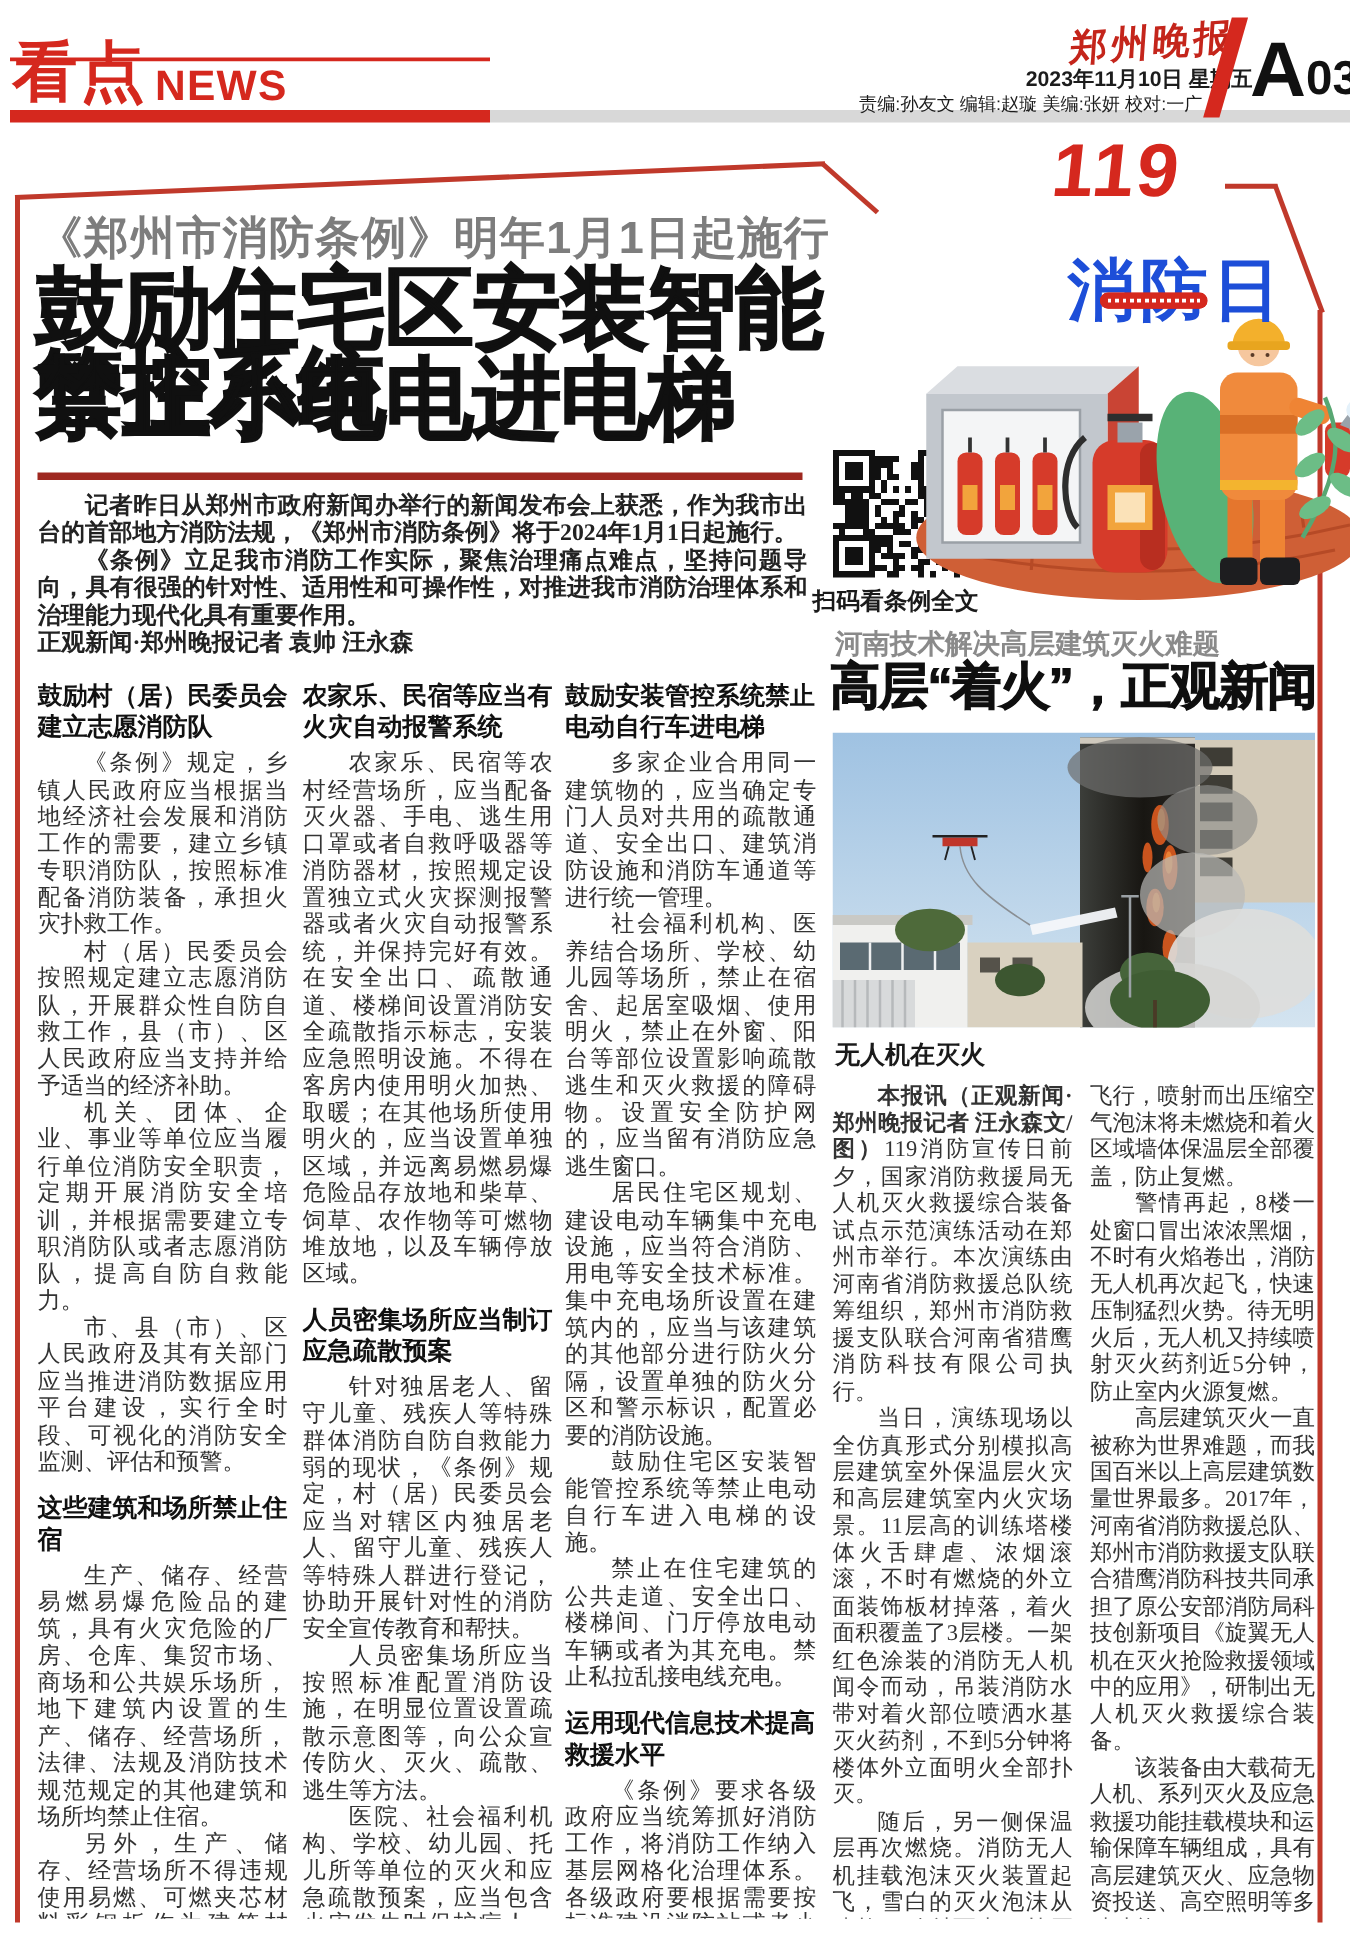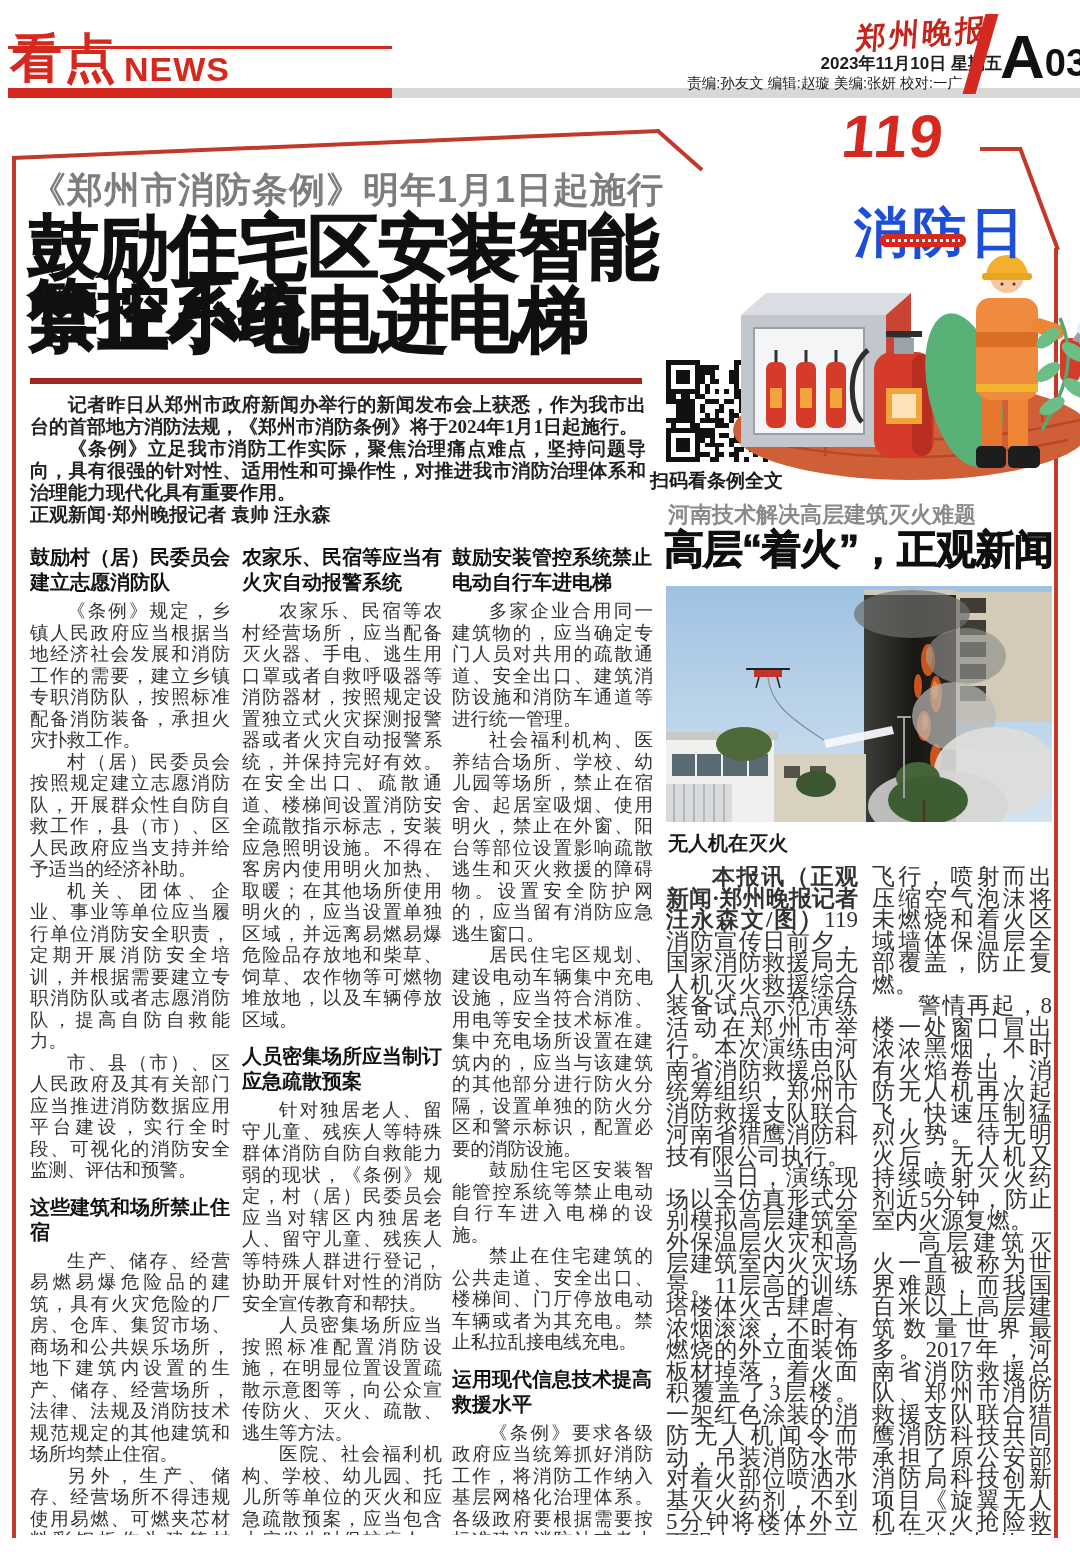--- a/index.html
+++ b/index.html
@@ -56,21 +56,21 @@
   #side-headline{left:664px;top:524px;width:400px;font-size:40px;font-weight:900;color:#0f0f0f;
                  -webkit-text-stroke:1px #0f0f0f;letter-spacing:-1px;line-height:50px;}
   #photo-svg{left:666px;top:586px;width:386px;height:236px;}
   #photo-caption{left:668px;top:830px;font-size:20px;font-weight:700;color:#1a1a1a;}
 
   
   .ncol{position:absolute;top:542px;height:993px;overflow:hidden;text-align:justify;
         font-size:18.5px;line-height:21.5px;color:#333;}
   #mcol1{left:30px;width:200px;} #mcol2{left:242px;width:200px;} #mcol3{left:452px;width:201px;}
   .scol{position:absolute;top:866px;height:669px;overflow:hidden;text-align:justify;
-        font-size:23px;line-height:21.5px;color:#333;}
+        font-size:18px;line-height:21.5px;color:#333;}
   #scol1{left:666px;width:192px;} #scol2{left:872px;width:180px;}
   .ncol p,.scol p{margin:0;text-indent:2em;}
   .ncol p.cont,.scol p.cont{text-indent:0;}
   .subhead{font-family:"Liberation Sans","DejaVu Sans",sans-serif;font-size:20px;line-height:25px;
            font-weight:700;color:#111;margin:13px 0 6px;text-align:left;}
   .subhead:first-child{margin-top:3px;}
   .scol b,.ncol b{font-weight:700;}
 </style>
 </head>
 <body>

